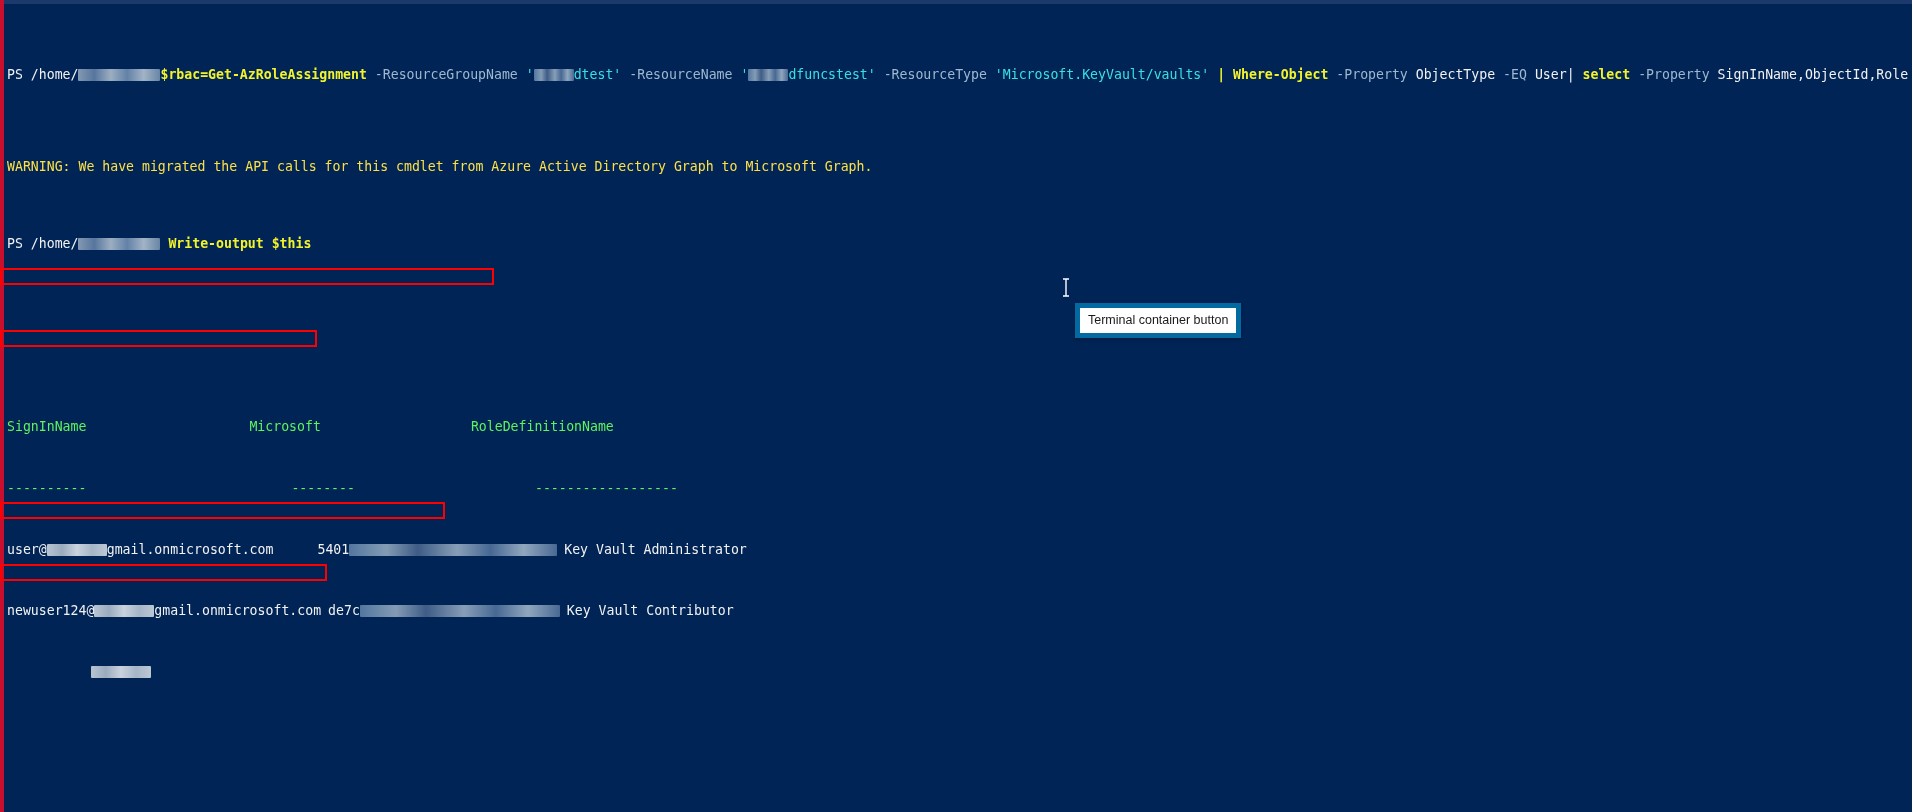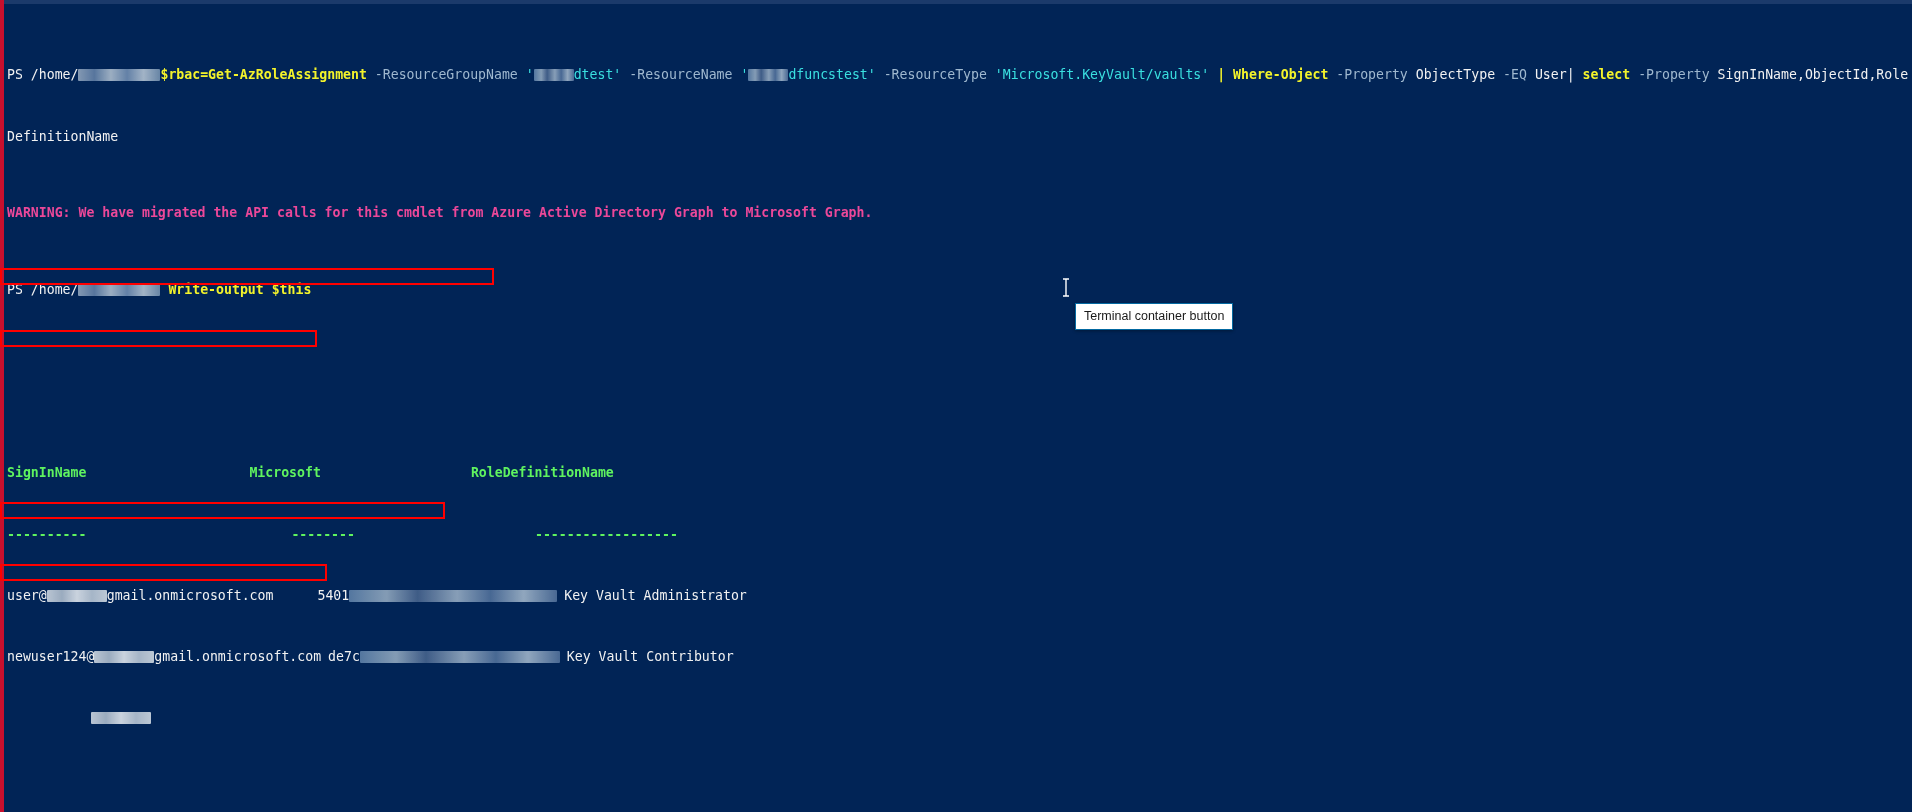--- a/index.html
+++ b/index.html
@@ -58,22 +58,22 @@
     white-space: pre;
     height: 15.32px;
     font-size: 13.2px;
     line-height: 15.32px;
   }
   .line.blank { color: transparent; }
 
   
   .c-white    { color: #f2f2f2; }
   .c-yellow   { color: #f3f32b; font-weight: bold; }
-  .c-warnyel  { color: #ec4899; font-weight: bold; }
-  .c-brightgreen { color: #5ff35f; font-weight: bold; }
+  .c-warnyel  { color: #fde047; font-weight: normal; }
+  .c-brightgreen { color: #5ff35f; font-weight: normal; }
   .c-param    { color: #9fb8cf; }
   .c-string   { color: #3ae0e0; }
 
   
   .redact {
     display: inline-block;
     vertical-align: -2px;
     height: 12px;
     background: #9fb0c4;
     opacity: .92;
@@ -97,21 +97,21 @@
     box-sizing: border-box;
     pointer-events: none;
     z-index: 8;
   }
 
   
   .tooltip {
     position: absolute;
     background: #ffffff;
     color: #1a1a1a;
-    border: 1px solid #0369a1;
+    border: 5px solid #0369a1;
     font-family: "Liberation Sans", sans-serif;
     font-size: 12.5px;
     line-height: 16px;
     padding: 4px 8px 5px 8px;
     white-space: nowrap;
     box-shadow: 0 1px 3px rgba(0,0,0,.35);
     z-index: 20;
   }
 
   
@@ -127,21 +127,20 @@
 
 <div id="terminal">
   <div class="top-rail"></div>
   <div class="left-rail"></div>
 
   <div class="screen">
 
     
     <div class="line"><span class="c-white">PS /home/</span><span class="redact mid" style="width:82px"></span><span class="c-yellow">$rbac=Get-AzRoleAssignment</span><span class="c-white"> </span><span class="c-param">-ResourceGroupName</span><span class="c-string"> '</span><span class="redact dark" style="width:40px"></span><span class="c-string">dtest'</span><span class="c-white"> </span><span class="c-param">-ResourceName</span><span class="c-string"> '</span><span class="redact dark" style="width:40px"></span><span class="c-string">dfuncstest'</span><span class="c-white"> </span><span class="c-param">-ResourceType</span><span class="c-white"> </span><span class="c-string">'Microsoft.KeyVault/vaults'</span><span class="c-white"> </span><span class="c-yellow">|</span><span class="c-white"> </span><span class="c-yellow">Where-Object</span><span class="c-white"> </span><span class="c-param">-Property</span><span class="c-white"> </span><span class="c-white">ObjectType</span><span class="c-white"> </span><span class="c-param">-EQ</span><span class="c-white"> </span><span class="c-white">User|</span><span class="c-white"> </span><span class="c-yellow">select</span><span class="c-white"> </span><span class="c-param">-Property</span><span class="c-white"> </span><span class="c-white">SignInName,ObjectId,Role</span></div>
 
-    <div class="line"><span class="c-white">DefinitionName</span></div>
 
     
     <div class="line"><span class="c-warnyel">WARNING: We have migrated the API calls for this cmdlet from Azure Active Directory Graph to Microsoft Graph.</span></div>
 
     
     <div class="line"><span class="c-white">PS /home/</span><span class="redact mid" style="width:82px"></span><span class="c-white"> </span><span class="c-yellow">Write-output $this</span></div>
 
     <div class="line blank">&nbsp;</div>
     <div class="line blank">&nbsp;</div>
 

